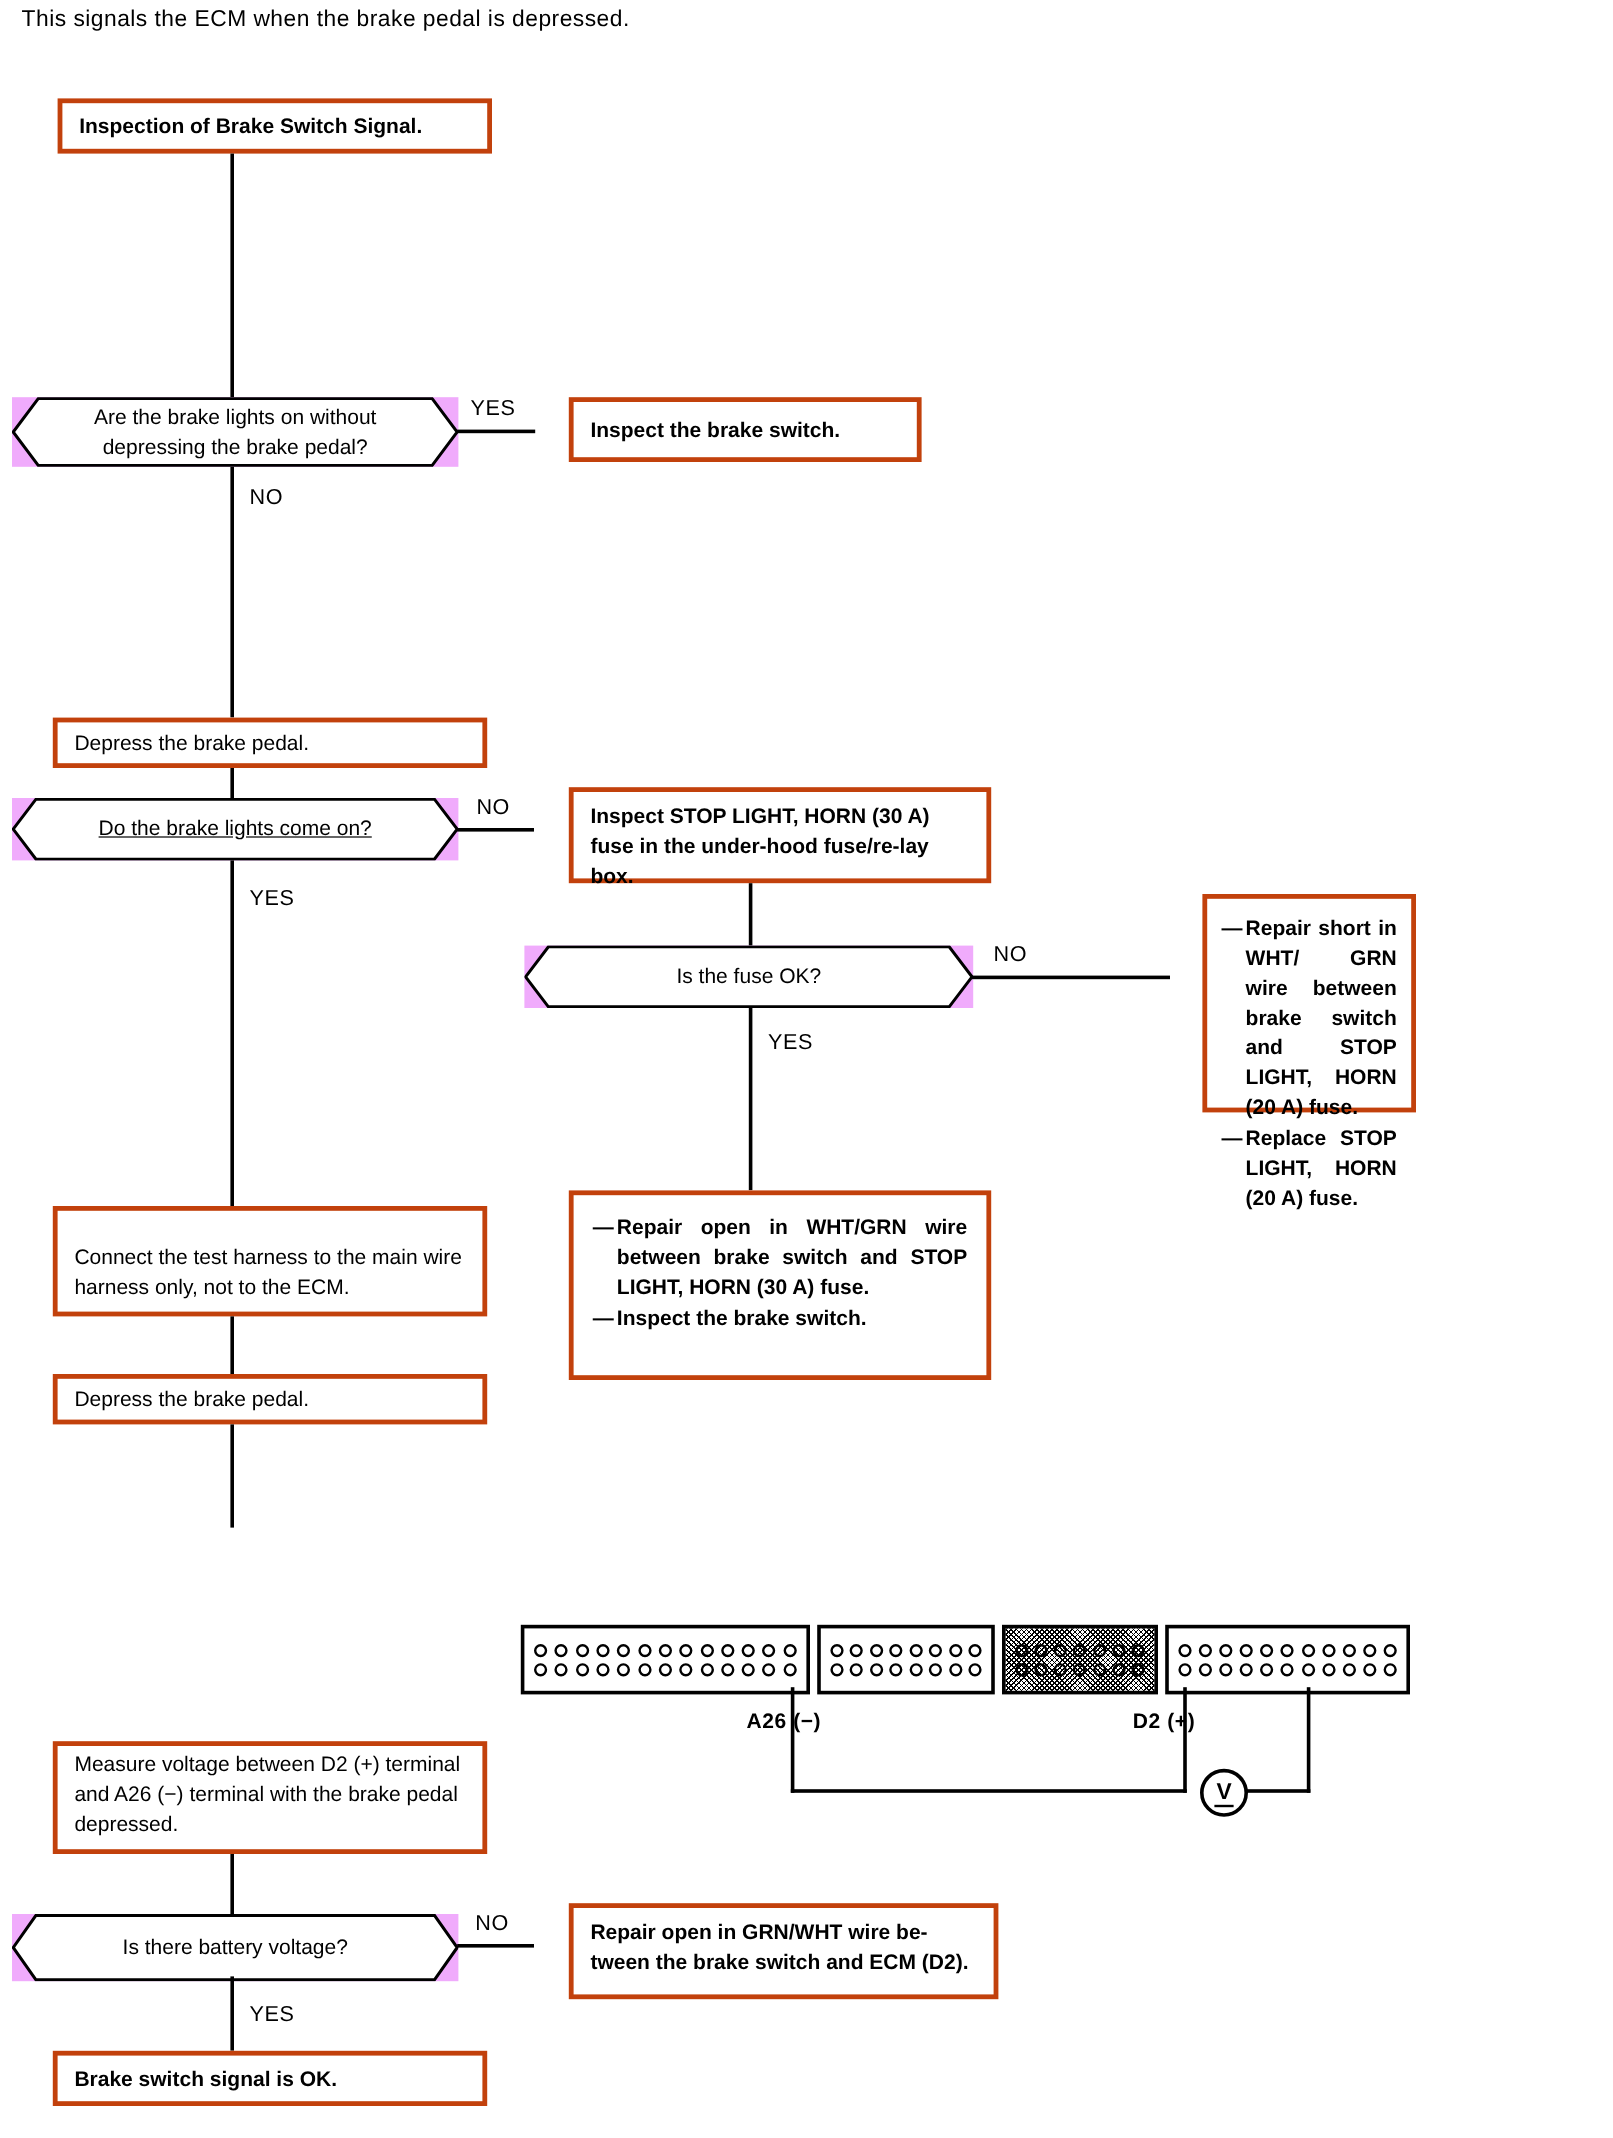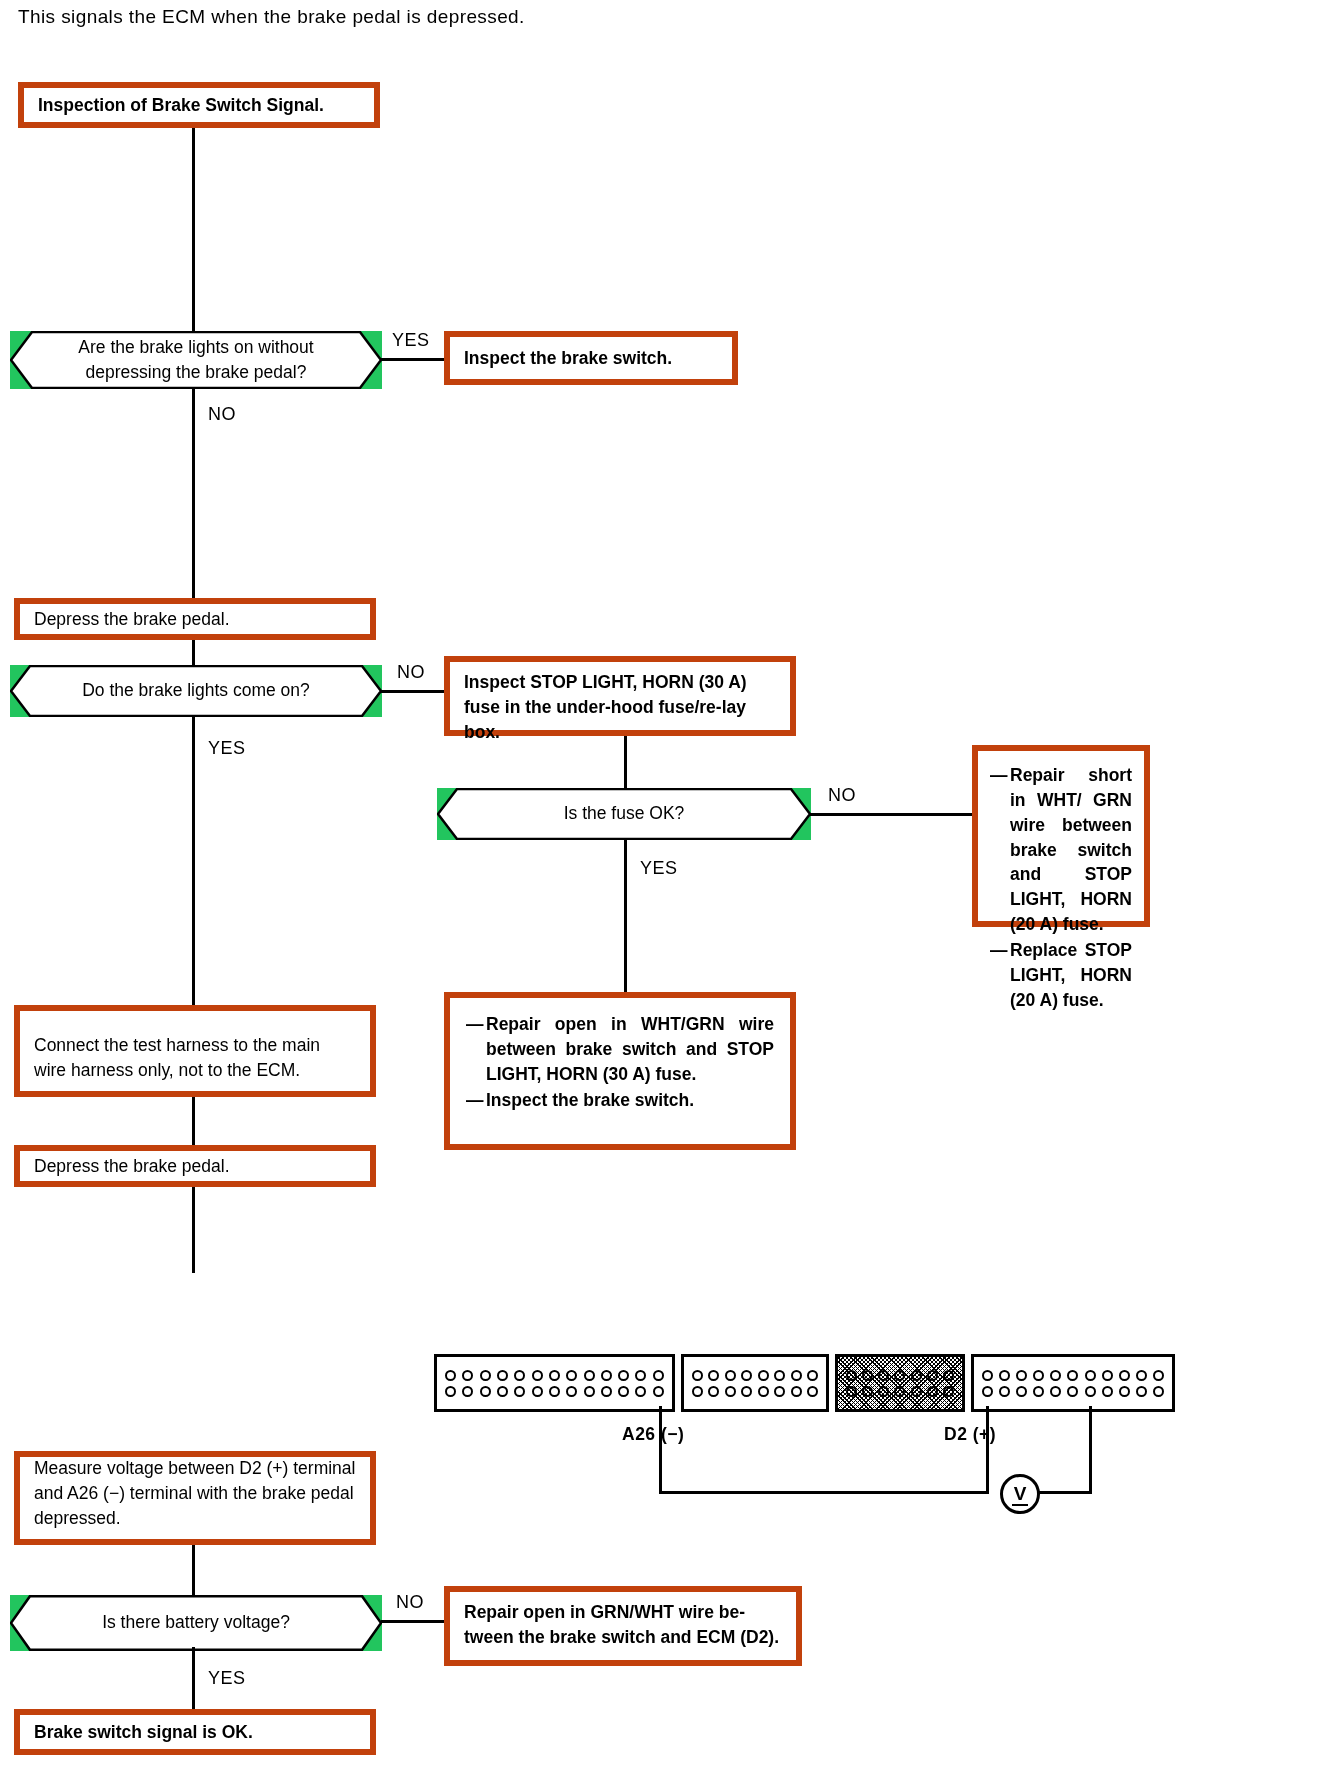--- a/index.html
+++ b/index.html
@@ -11,31 +11,31 @@
   .abs{position:absolute;box-sizing:border-box;}
 
   
   #intro{
     left:18px;top:6px;width:900px;
     font-size:19px;letter-spacing:.4px;white-space:nowrap;
   }
 
   
   .box{
-    border:6px solid #c2410c;background:#fff;
+    border:4px solid #c2410c;background:#fff;
     display:flex;align-items:center;
     padding:8px 14px;
-    font-size:17.5px;line-height:1.42;
+    font-size:17.5px;line-height:1.42;margin-left:30px;
   }
   .box.bold{font-weight:bold;}
   .box .inner{width:100%;}
 
   
   .hex{
-    background:#22c55e;position:absolute;
+    background:#f0abfc;position:absolute;
     display:flex;align-items:center;justify-content:center;
     text-align:center;
     font-size:17.5px;line-height:1.45;
   }
   .hex .hexbg{position:absolute;left:0;top:0;width:100%;height:100%;}
   .hex .hextxt{position:relative;z-index:2;padding:0 42px;}
 
   
   .vline{position:absolute;width:3px;background:#000;}
   .hline{position:absolute;height:3px;background:#000;}
@@ -109,21 +109,21 @@
 
 <div class="lbl" style="left:208px;top:404px;">NO</div>
 <div class="vline" style="left:192px;top:389px;height:209px;"></div>
 
 <div class="abs box" style="left:14px;top:598px;width:362px;height:42px;">
   <div class="inner">Depress the brake pedal.</div>
 </div>
 
 <div class="vline" style="left:192px;top:640px;height:25px;"></div>
 
-<div class="hex" style="left:10px;top:665px;width:372px;height:52px;">
+<div class="hex" style="left:10px;top:665px;width:372px;height:52px;text-decoration:underline;">
   <svg class="hexbg" viewBox="0 0 372 52" preserveAspectRatio="none">
     <polygon points="20,1 352,1 371,26 352,51 20,51 1,26" fill="#fff" stroke="#000" stroke-width="2.5"></polygon>
   </svg>
   <div class="hextxt">Do the brake lights come on?</div>
 </div>
 
 <div class="hline" style="left:381px;top:690px;width:64px;"></div>
 <div class="lbl" style="left:397px;top:662px;">NO</div>
 
 <div class="abs box bold" style="left:444px;top:656px;width:352px;height:80px;align-items:flex-start;">

